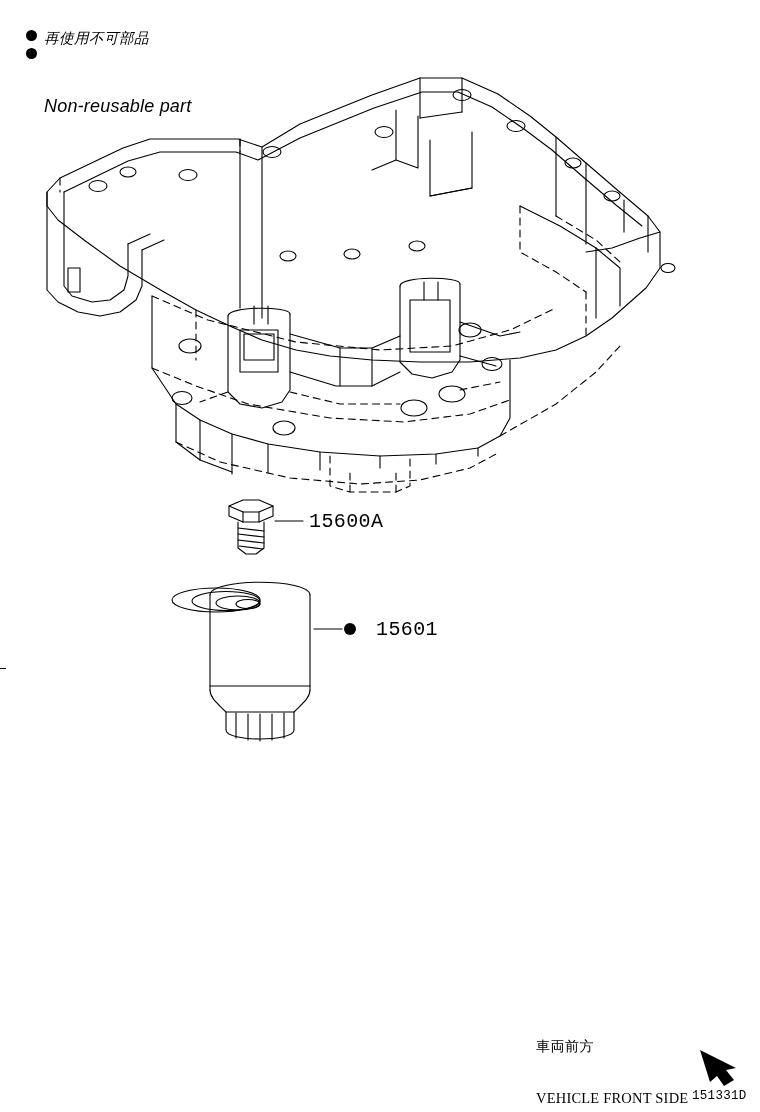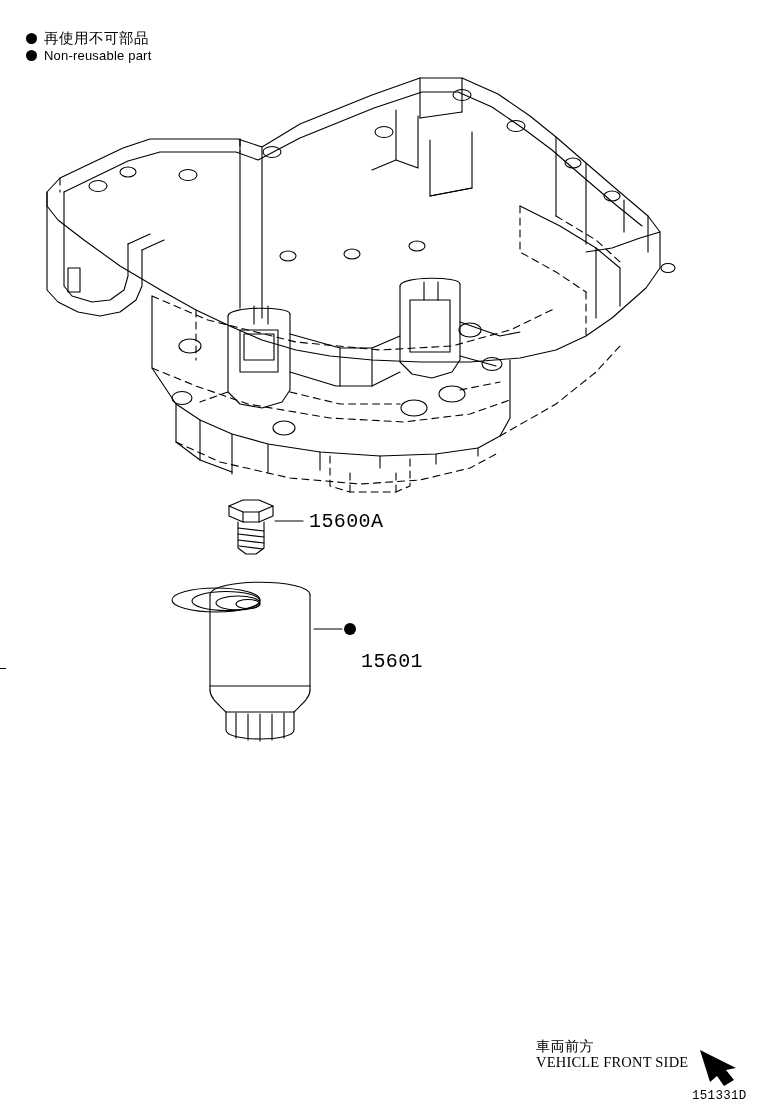--- a/index.html
+++ b/index.html
@@ -24,39 +24,40 @@
 
   
   .legend {
     position: absolute;
     left: 26px;
     top: 30px;
     line-height: 1.22;
   }
   .legend-row {
     display: flex;
-    align-items: center;
     white-space: nowrap;
+    font-style: italic;
   }
   .legend-dot {
     width: 11px;
     height: 11px;
     border-radius: 50%;
     background: #000;
     display: inline-block;
     margin-right: 7px;
     flex: none;
   }
   .legend-jp {
     font-size: 14.5px;
     letter-spacing: 0.5px;
   }
   .legend-en {
-    font-size: 13px;
+    font-size: 18px;
     letter-spacing: 0.2px;
+    margin-top: 48px;
   }
 
   
   .drawing {
     position: absolute;
     left: 0;
     top: 0;
     width: 760px;
     height: 1112px;
     pointer-events: none;
@@ -64,21 +65,21 @@
 
   
   .callout {
     position: absolute;
     font-size: 20px;
     letter-spacing: 0.4px;
     white-space: nowrap;
     font-family: Liberation Mono, monospace;
   }
   #callout-15600a { left: 309px; top: 510px; }
-  #callout-15601  { left: 361px; top: 618px; margin-top: 32px; }
+  #callout-15601  { left: 376px; top: 618px; }
 
   .callout-dot {
     position: absolute;
     width: 12px;
     height: 12px;
     border-radius: 50%;
     background: #000;
   }
   #dot-15601 { left: 344px; top: 623px; }
 
@@ -92,20 +93,21 @@
   .front-jp {
     font-size: 14px;
     letter-spacing: 0.5px;
     white-space: nowrap;
   }
   .front-en {
     font-size: 14.5px;
     letter-spacing: 0.2px;
     white-space: nowrap;
     font-family: "Liberation Serif", serif;
+    margin-top: 36px;
   }
 
   
   .sheet-code {
     position: absolute;
     left: 692px;
     top: 1089px;
     font-size: 12.5px;
     letter-spacing: 0.3px;
     font-family: Liberation Mono, monospace;

